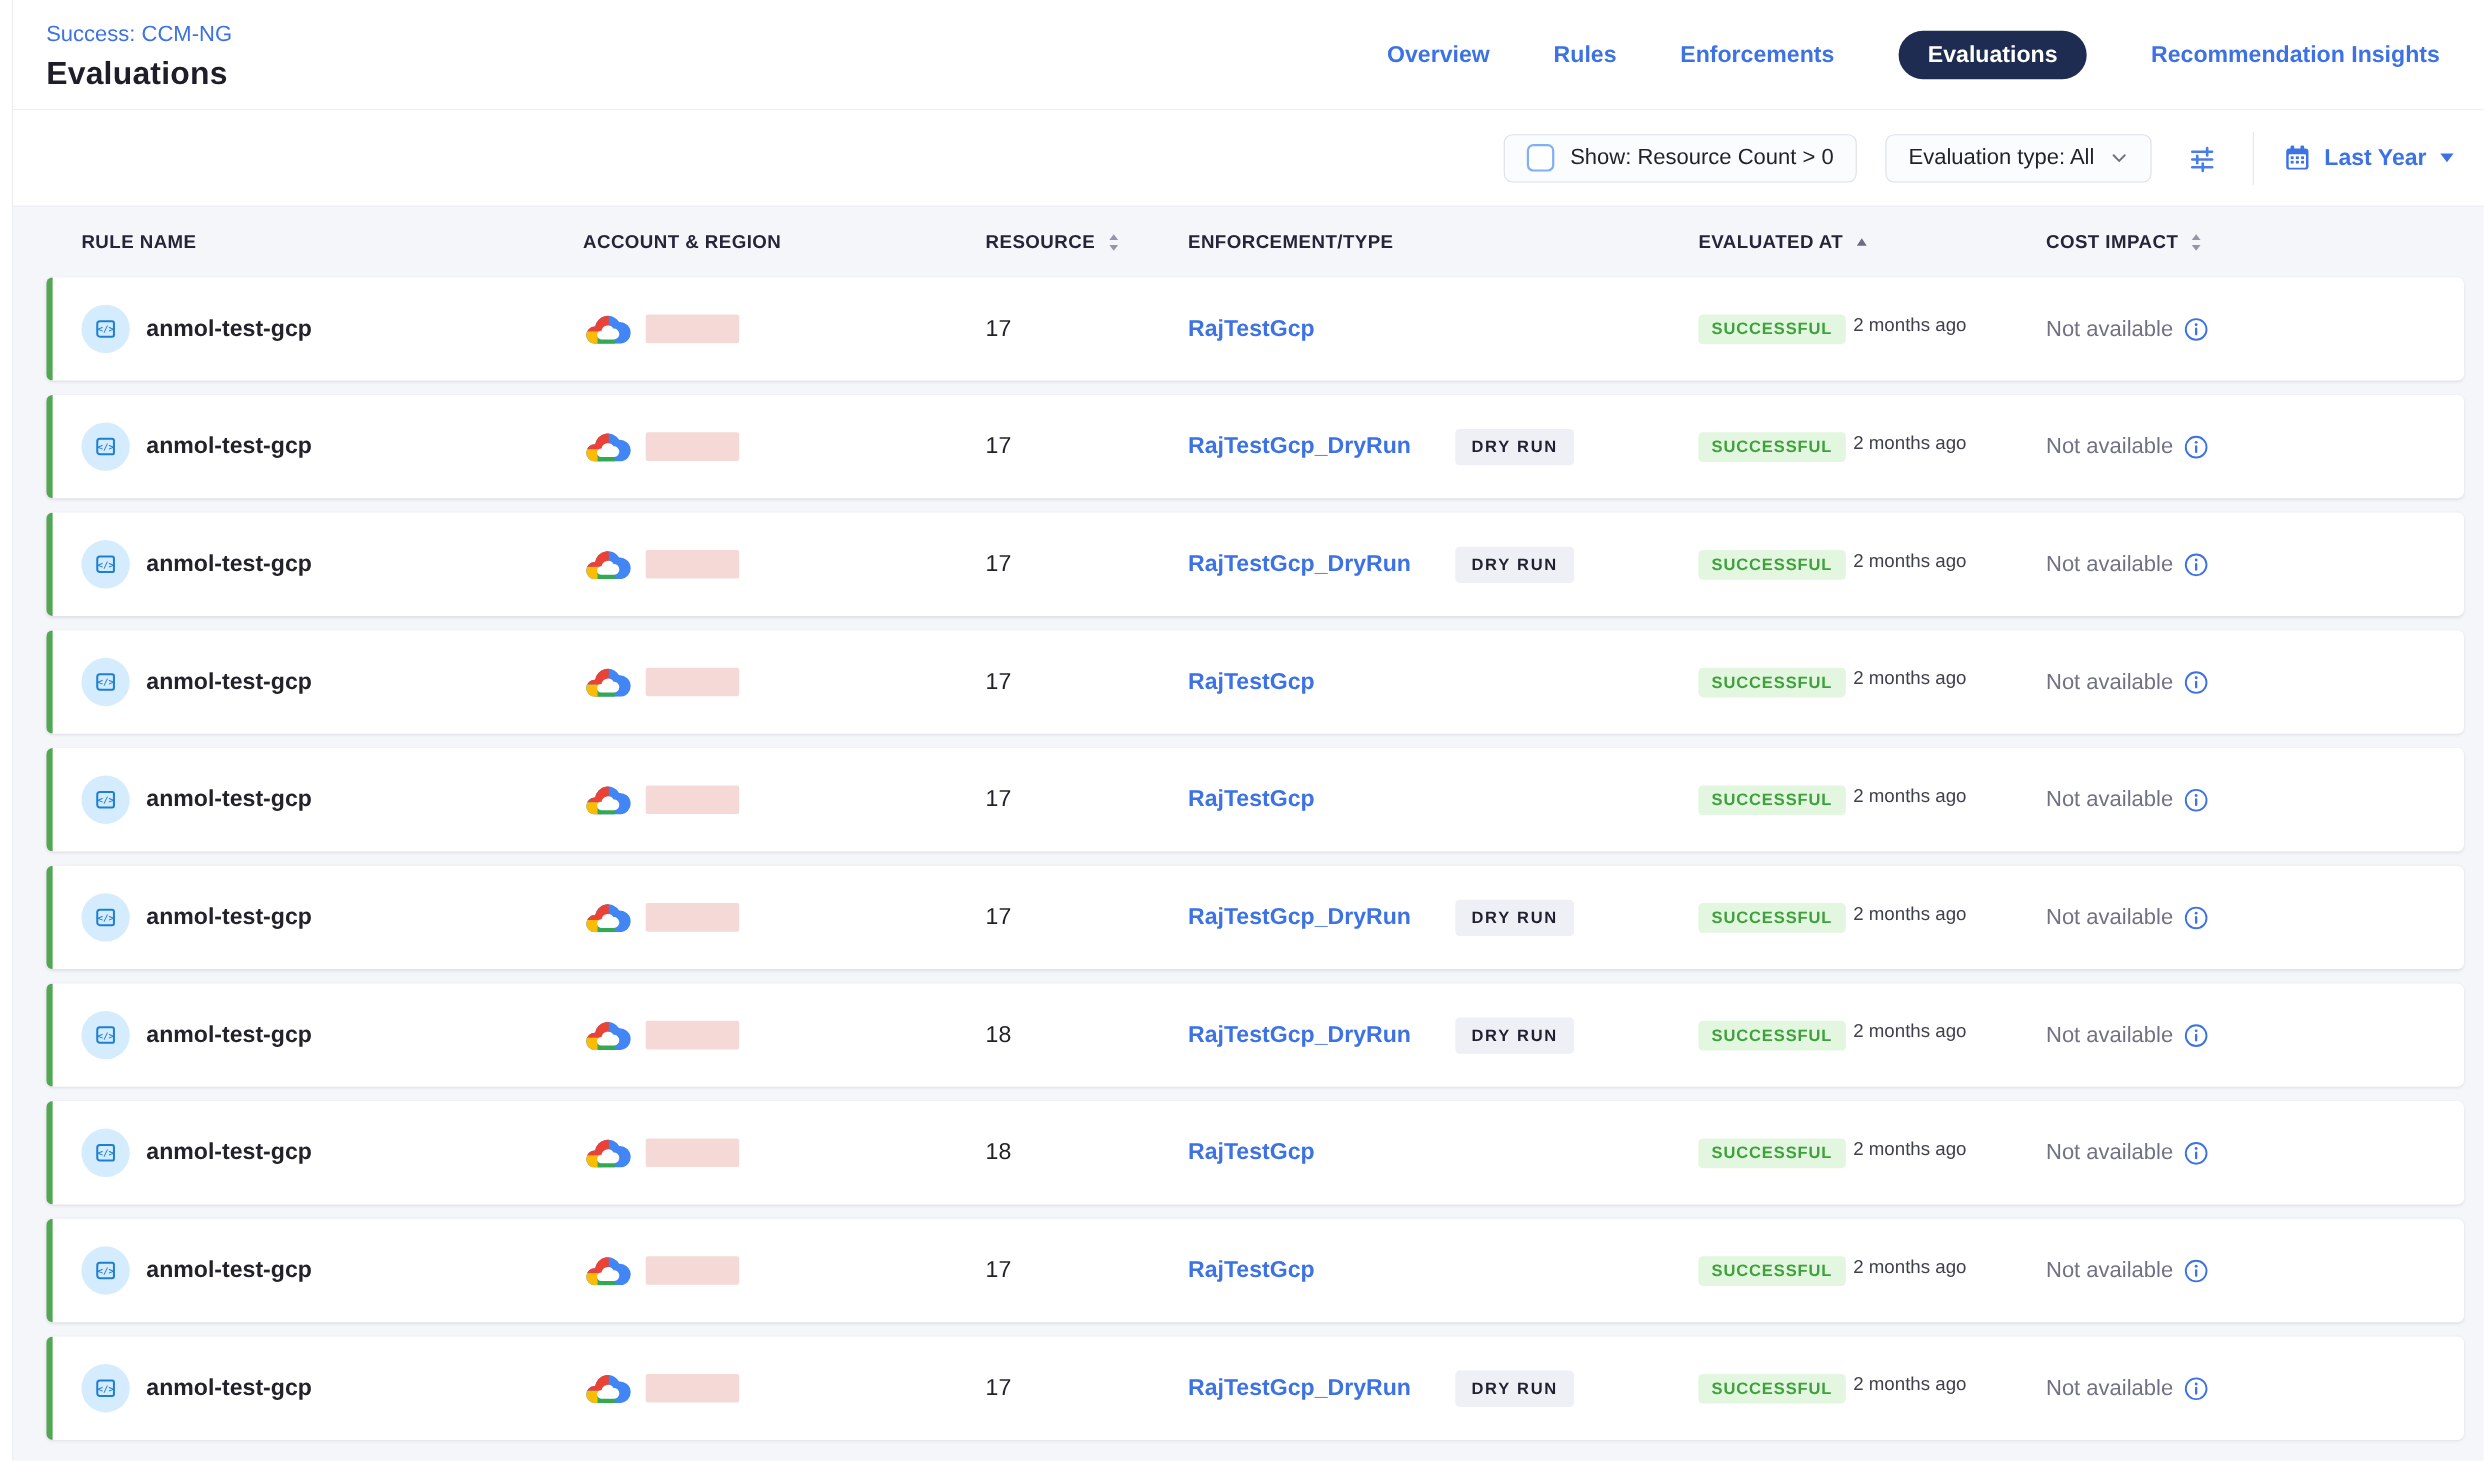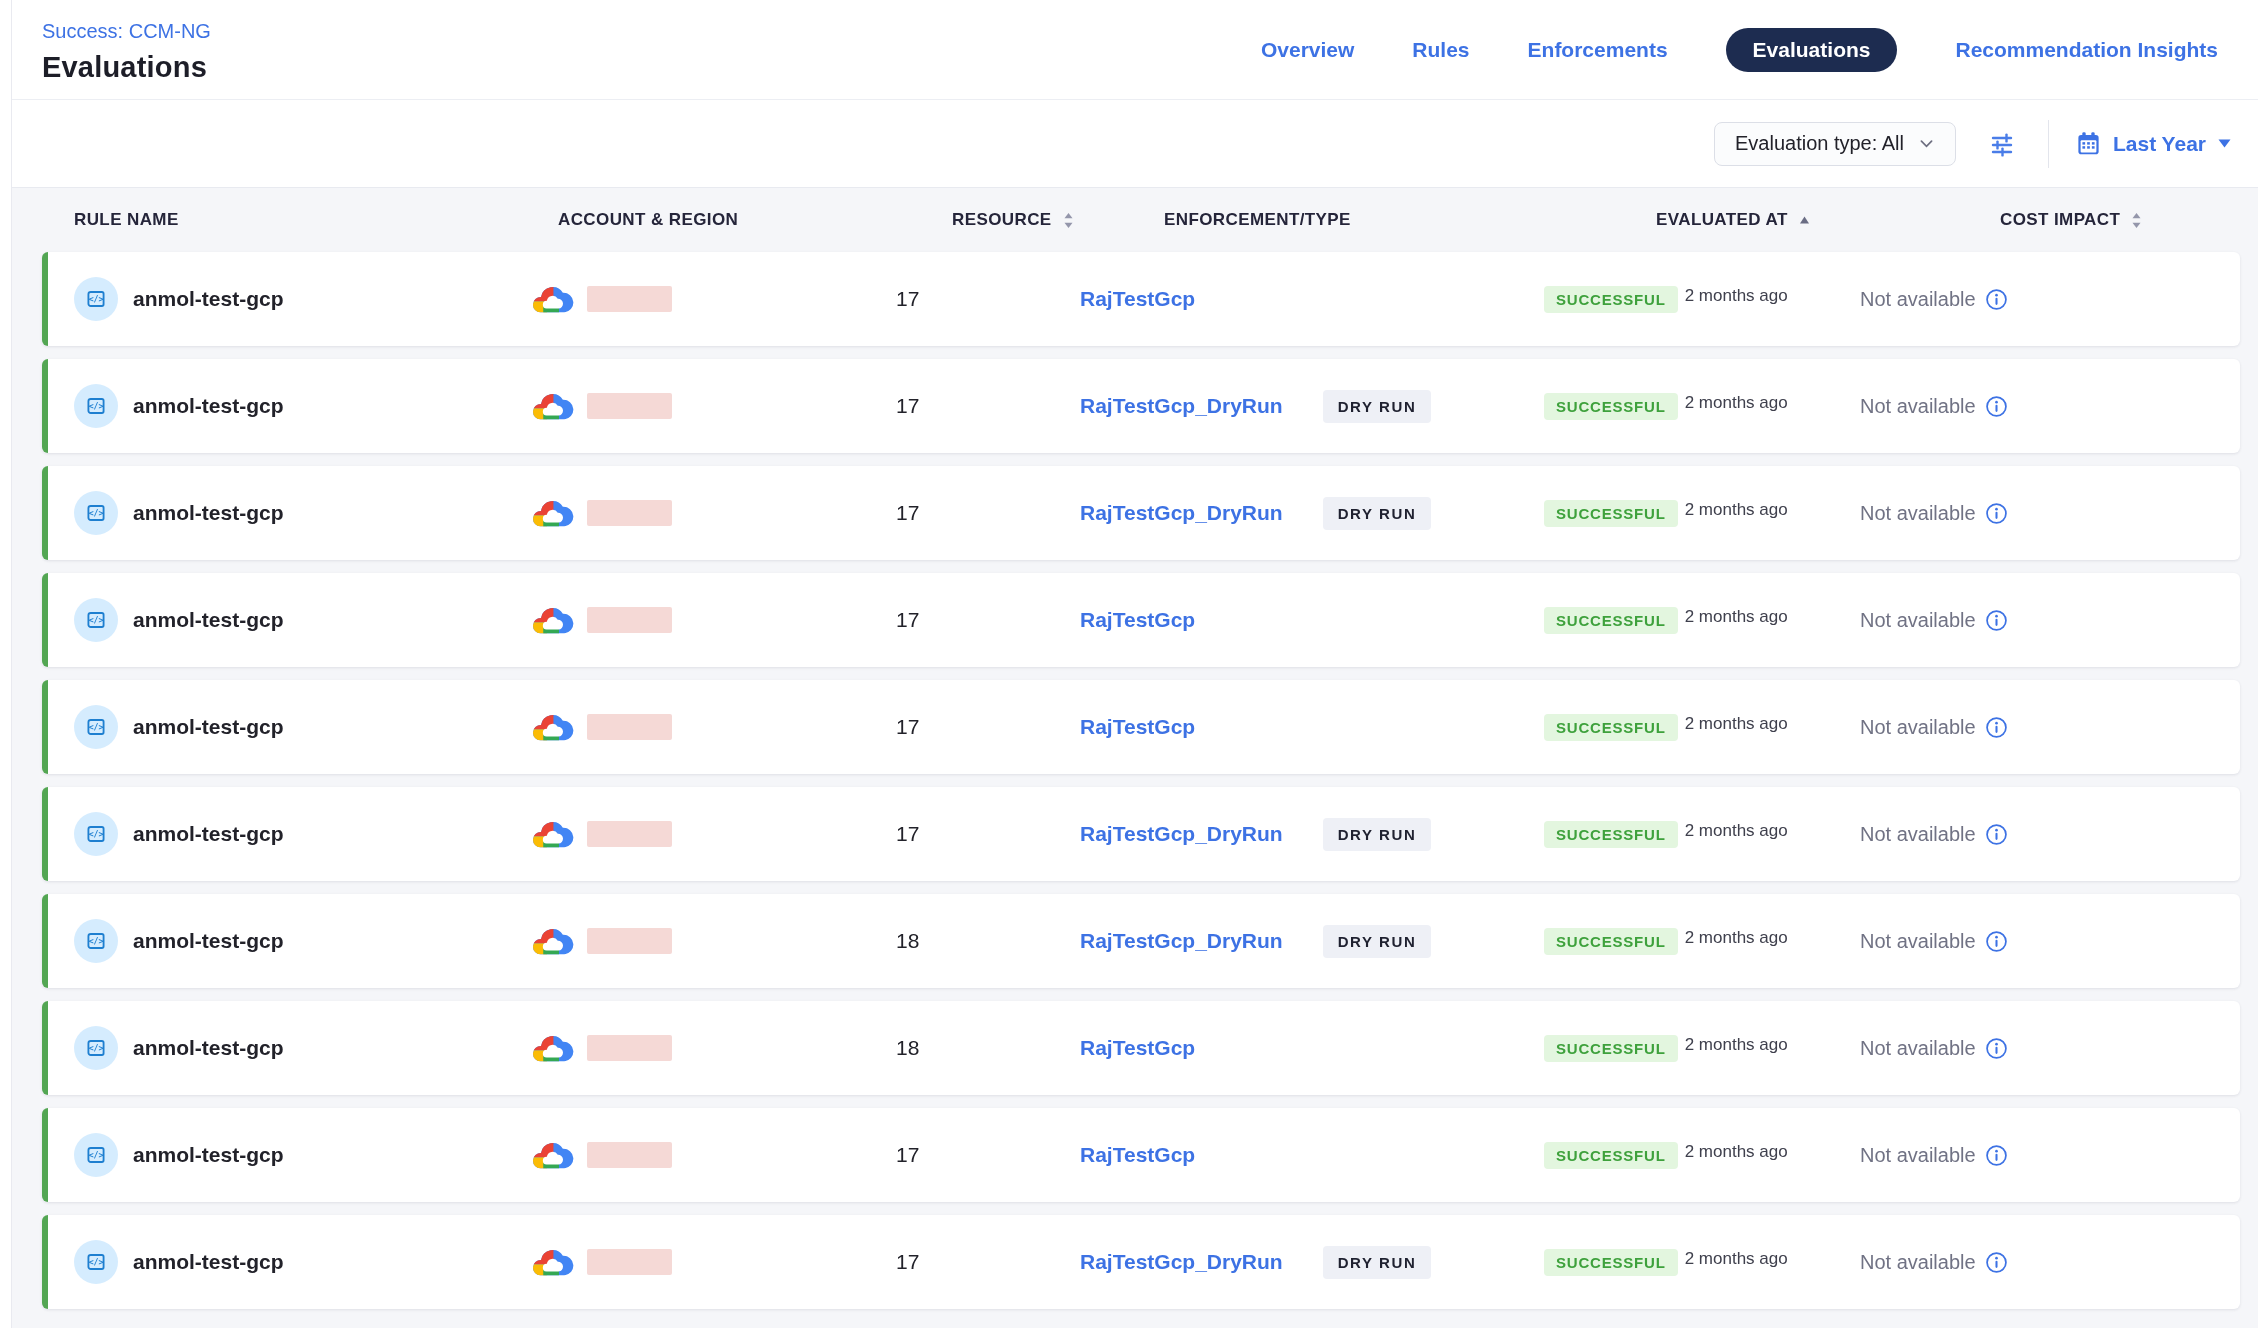--- a/index.html
+++ b/index.html
@@ -27,21 +27,21 @@
     background:#fff; margin-right:14px; flex:0 0 auto; cursor:pointer; }
   .saved-filter { width:308px; justify-content:space-between; color:#6d6f80; }
   .icon-btn { display:flex; align-items:center; justify-content:center; width:40px; height:40px; cursor:pointer; }
   .vdivider { width:1px; height:48px; background:#e3e5ec; }
   .date-picker { display:flex; align-items:center; gap:11px; color:#3d72e4;
     font-size:21px; font-weight:600; cursor:pointer; }
 
   
   .table-area { background:#f5f6f9; height:1140px; padding-top:0; }
   .thead { margin-left:30px; width:2198px; padding-left:6px; height:64px;
-    display:grid; grid-template-columns:476px 372px 182px 462px 320px 1fr; align-items:center;gap:28px; }
+    display:grid; grid-template-columns:476px 372px 182px 462px 320px 1fr; align-items:center; }
   .th { font-size:17px; font-weight:700; color:#25253a; letter-spacing:0.4px;
     display:flex; align-items:center; gap:10px; }
   .th.first { padding-left:26px; }
   .th.acct { padding-left:6px; }
   .th.enf { padding-left:2px; }
   .th.evalat { padding-left:4px; }
 
   .row-card { margin-left:30px; width:2198px; height:94px; margin-bottom:13px;
     background:#ffffff; border-radius:6px; border-left:6px solid #53a653;
     box-shadow:0 1px 3px rgba(25,30,60,0.10);
@@ -80,20 +80,24 @@
       <a>Overview</a>
       <a>Rules</a>
       <a>Enforcements</a>
       <a class="active">Evaluations</a>
       <a>Recommendation Insights</a>
     </div>
   </div>
 
   <div class="filter-bar">
     <div class="pill">
+      <span class="checkbox"></span>
+      <span>Show: Resource Count &gt; 0</span>
+    </div>
+    <div class="pill">
       <span>Evaluation type: All</span>
       <span class="chev">
         <svg width="17" height="17" viewBox="0 0 16 16">
             <path d="M3.2 5.8 L8 10.6 L12.8 5.8" stroke="#6d6f80" stroke-width="1.6" fill="none" stroke-linecap="round"></path>
           </svg>
       </span>
     </div>
     <div class="icon-btn">
       <svg width="32" height="32" viewBox="0 0 32 32">
         <g stroke="#4a7de8" stroke-width="2.4" stroke-linecap="round">

